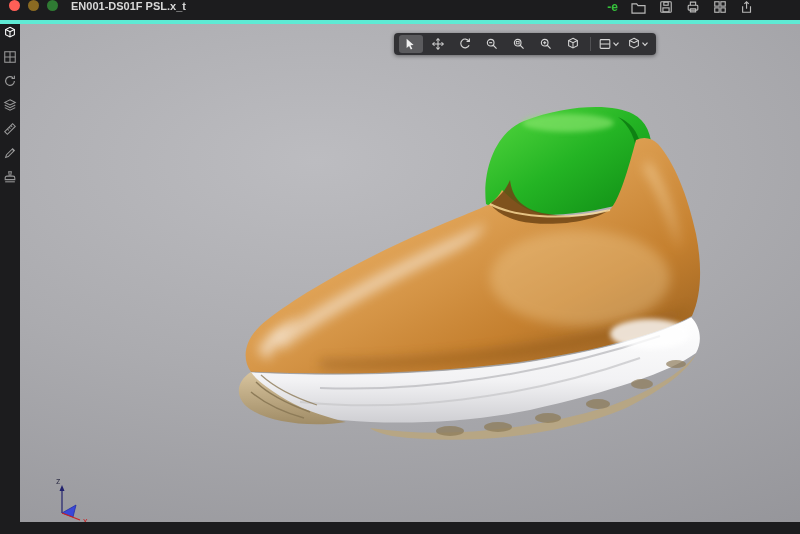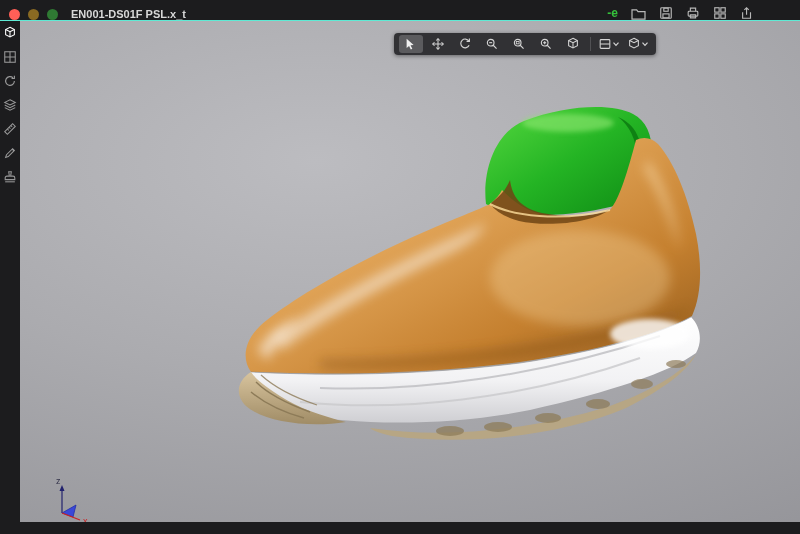--- a/index.html
+++ b/index.html
@@ -4,21 +4,21 @@
 <style>
   html,body{margin:0;padding:0;}
   body{
     width:800px;height:534px;position:relative;overflow:hidden;
     background:#9a9a9e;font-family:"Liberation Sans",sans-serif;
     -webkit-font-smoothing:antialiased;
   }
   
   .titlebar{
     position:absolute;top:0;left:0;right:0;height:20px;background:#1c1c1e;
-    display:flex;align-items:flex-end;z-index:20;border-bottom:1px solid #5eead4;
+    display:flex;align-items:flex-start;z-index:20;border-bottom:4px solid #5eead4;
   }
   .lights{display:flex;gap:8px;padding:0 9px;}
   .light{width:11px;height:11px;border-radius:50%;}
   .light.red{background:#ff5f57;}
   .light.yellow{background:#8a6a22;}
   .light.green{background:#2f7a33;}
   .title-text{color:#d8d8d8;font-size:11px;font-weight:bold;margin-left:4px;white-space:nowrap;}
   .tb-icons{margin-left:auto;display:flex;align-items:center;gap:13px;padding-right:46px;}
   .tb-icons svg{display:block;}
   .logo-e{color:#35c13b;font-size:12px;font-weight:bold;line-height:1;}

